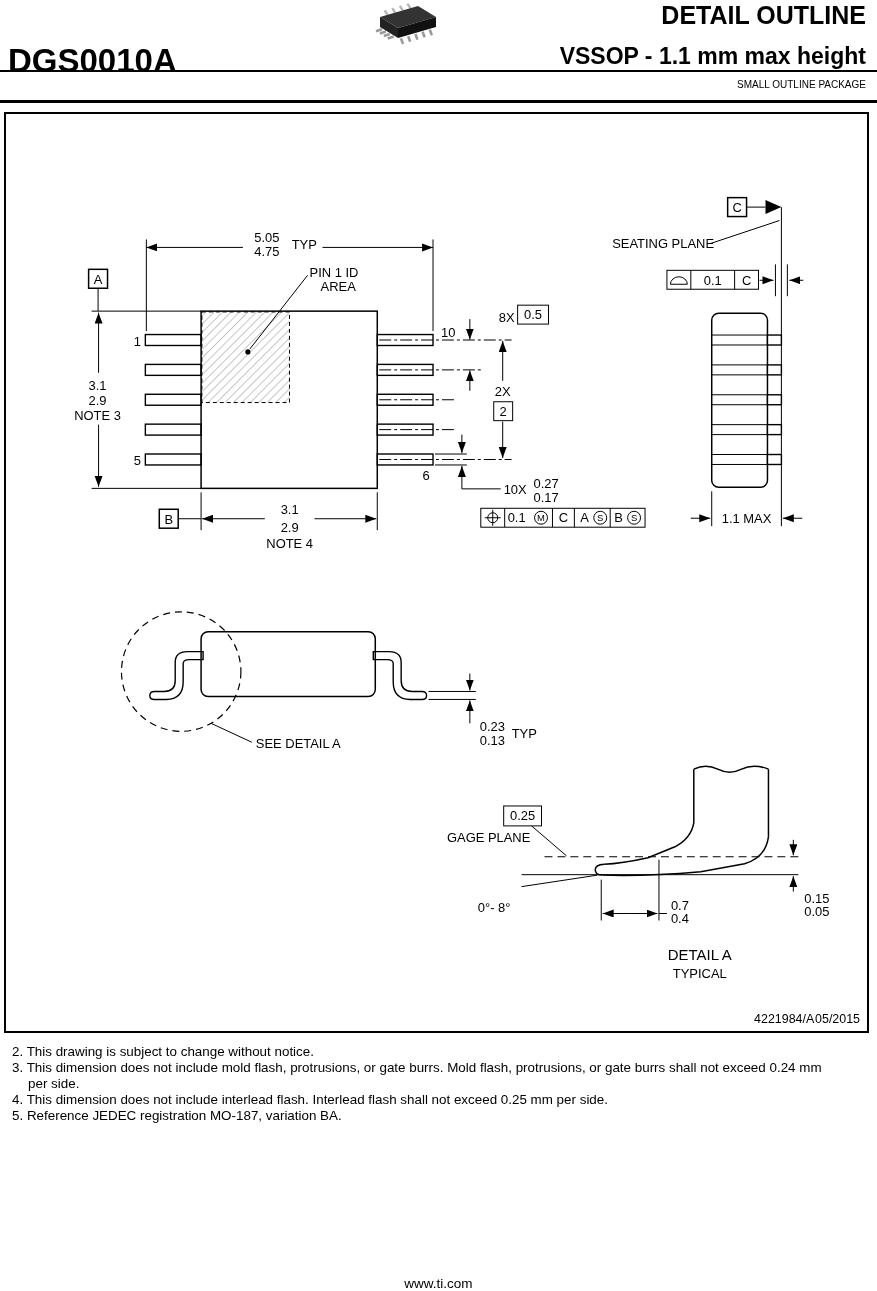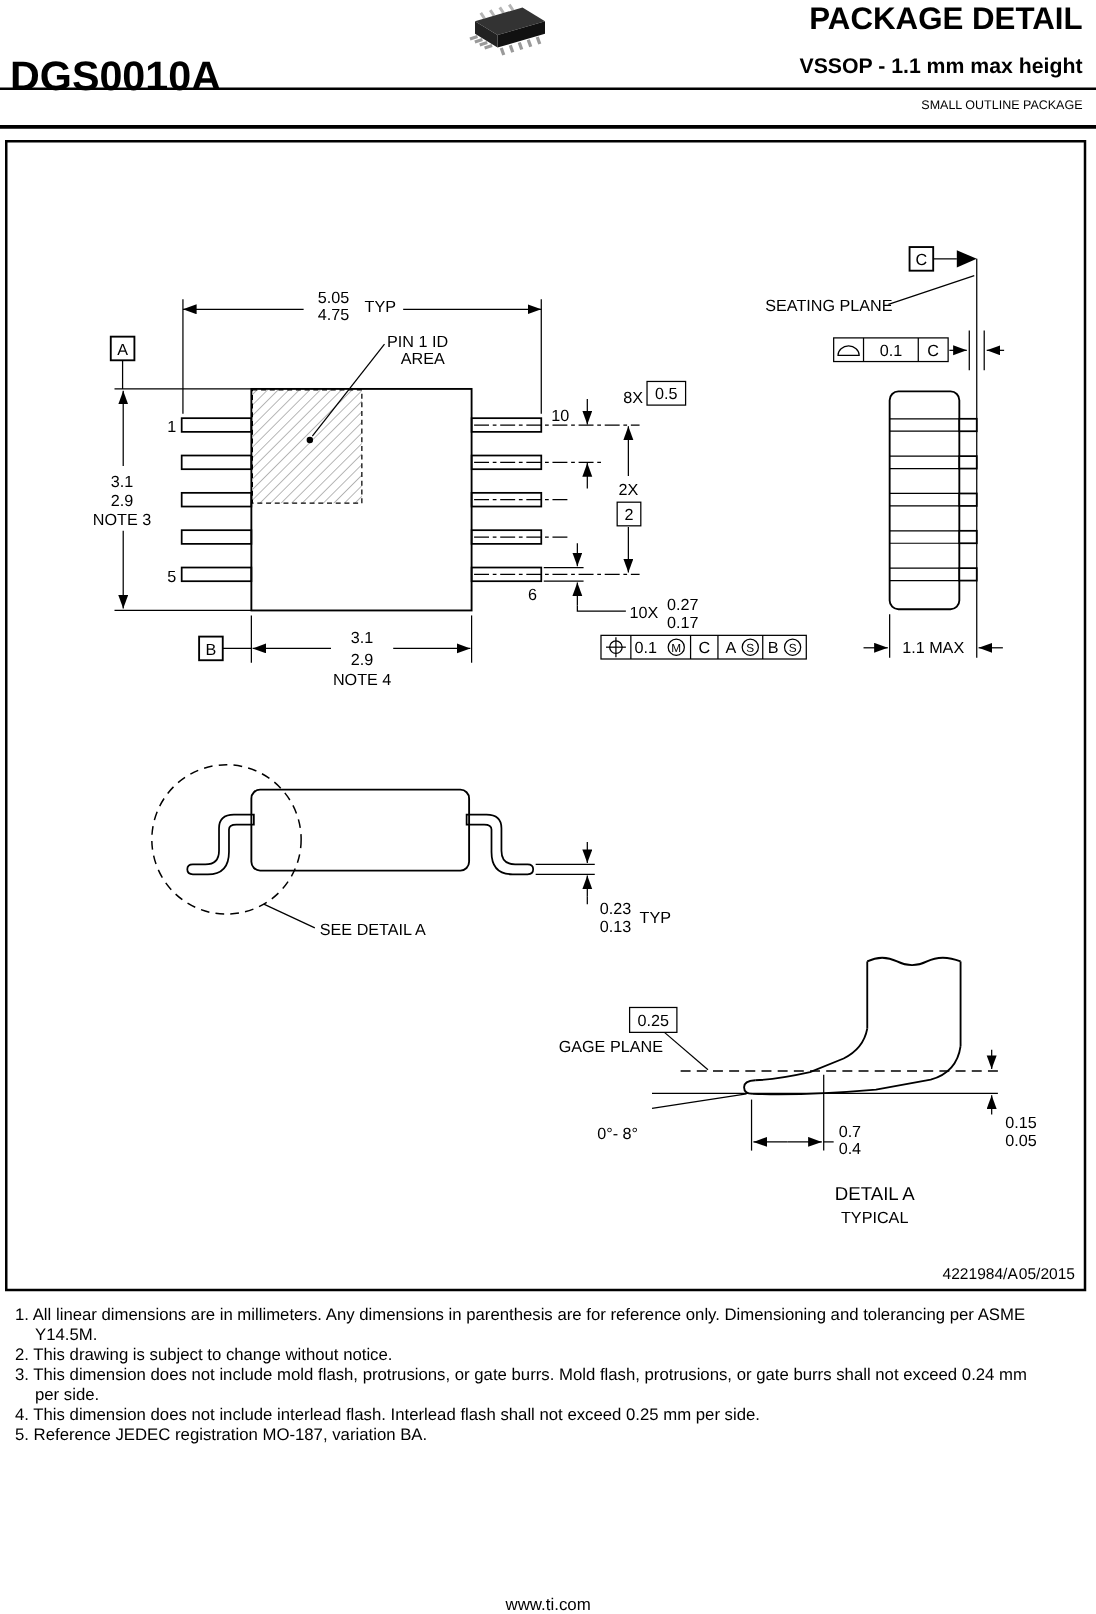--- a/index.html
+++ b/index.html
@@ -1,19 +1,19 @@
 <!DOCTYPE html>
 <html><head>
 <meta charset="utf-8">
 <style>
   html,body { margin:0; padding:0; background:#fff; }
   body { width:877px; height:1291px; position:relative; font-family:"Liberation Sans", sans-serif; color:#000; }
   .hdr-part { position:absolute; left:8px; top:42px; font-size:33px; font-weight:bold; }
   .hdr-title { position:absolute; right:11px; top:1px; font-size:25px; font-weight:bold; }
-  .hdr-sub { position:absolute; right:11px; top:43px; font-size:17px; font-weight:bold; }
+  .hdr-sub { position:absolute; right:11px; top:43px; font-size:23px; font-weight:bold; }
   .rule { position:absolute; left:0; right:0; background:#000; }
   .rule1 { top:70px; height:2px; }
   .rule2 { top:100px; height:3px; }
   .pkg-family { position:absolute; right:11px; top:79px; font-size:10px;text-align:center; }
   .chip-icon { position:absolute; left:366px; top:0; width:76px; height:50px; }
   .drawing-frame { position:absolute; left:4px; top:112px; width:865px; height:921px; border:2px solid #000; box-sizing:border-box; }
   .drawing-frame svg.dwg { width:100%; height:100%; display:block; }
   svg text { font-family:"Liberation Sans", sans-serif; font-size:13px; fill:#000; }
   svg text.f9 { font-size:9.5px; }
   svg text.f12 { font-size:12.5px; }
@@ -51,21 +51,21 @@
       <line x1="16" y1="29.2" x2="10" y2="31.2"></line>
         <line x1="19.9" y1="31.6" x2="13.9" y2="33.6"></line>
       <line x1="23.8" y1="34" x2="17.8" y2="36"></line>
         <line x1="27.7" y1="36.4" x2="21.7" y2="38.4"></line>
     </g>
     <polygon points="14,17 52,6 70,17 32,28" fill="#333"></polygon>
     <polygon points="32,28 70,17 70,27 32,38" fill="#111"></polygon>
     <polygon points="14,17 14,27 32,38 32,28" fill="#222"></polygon>
   </svg>
 
-  <div class="hdr-title">PACKAGE DETAIL</div>
+  <div class="hdr-title">DETAIL OUTLINE</div>
   <div class="hdr-sub">VSSOP - 1.1 mm max height</div>
   <div class="rule rule1"></div>
   <div class="pkg-family">SMALL OUTLINE PACKAGE</div>
   <div class="rule rule2"></div>
 
   <div class="drawing-frame">
   <svg class="dwg" viewBox="0 0 865 921" preserveAspectRatio="none">
     <defs>
       <marker id="arr" markerUnits="userSpaceOnUse" markerWidth="12" markerHeight="9" refX="11" refY="4" orient="auto">
         <path d="M0,0 L11,4 L0,8 Z" fill="#000"></path>
@@ -311,21 +311,20 @@
       <text class="f15" x="697" y="850" text-anchor="middle">DETAIL A</text>
       <text x="697" y="868" text-anchor="middle">TYPICAL</text>
     </g>
 
     <text class="f12" x="812" y="913" text-anchor="end">4221984/A</text>
     <text class="f12" x="858" y="913" text-anchor="end">05/2015</text>
   </svg>
   </div>
 
   <div class="notes">
-    <div class="note-item">1. All linear dimensions are in millimeters. Any dimensions in parenthesis are for reference only. Dimensioning and tolerancing per ASME Y14.5M.</div>
     <div class="note-item">2. This drawing is subject to change without notice.</div>
     <div class="note-item">3. This dimension does not include mold flash, protrusions, or gate burrs. Mold flash, protrusions, or gate burrs shall not exceed 0.24 mm per side.</div>
     <div class="note-item">4. This dimension does not include interlead flash. Interlead flash shall not exceed 0.25 mm per side.</div>
     <div class="note-item">5. Reference JEDEC registration MO-187, variation BA.</div>
   </div>
 
   <div class="footer">
     <span>www.ti.com</span>
   </div>
 

